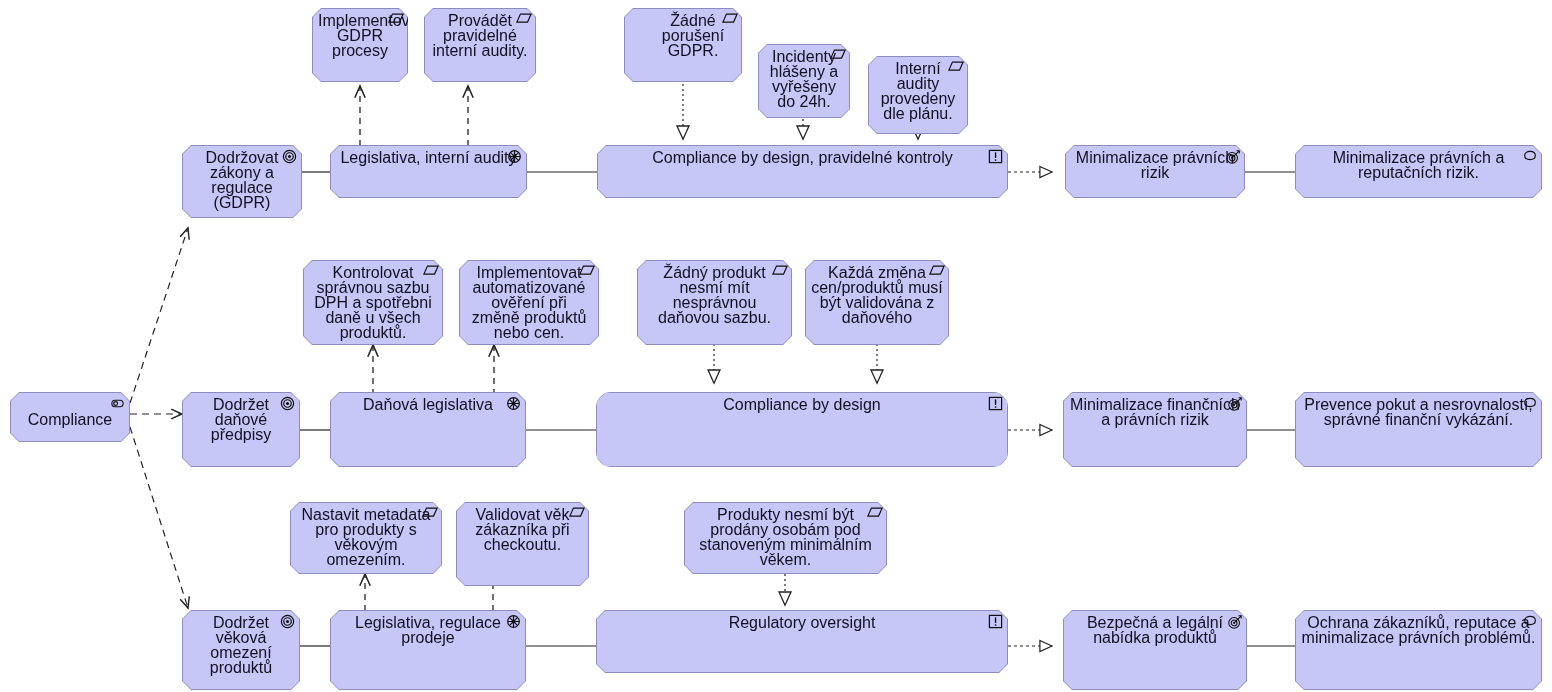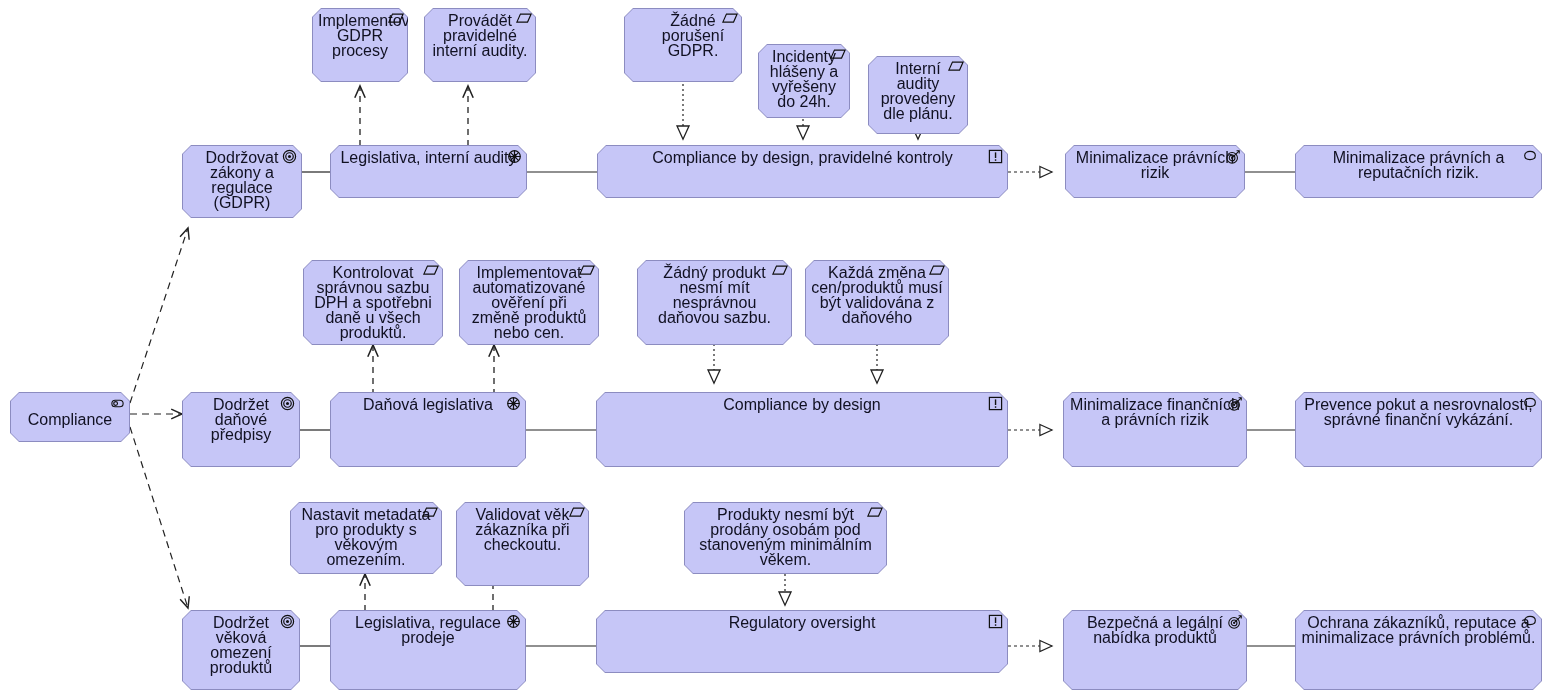--- a/index.html
+++ b/index.html
@@ -255,21 +255,21 @@
     <span class="ico">
       <svg viewBox="0 0 16 16" width="15" height="15">
           <circle cx="8" cy="8" r="6.2" fill="none" stroke="#111" stroke-width="1.3"></circle>
           <circle cx="8" cy="8" r="2.1" fill="#111"></circle>
           <path d="M8,1.8 L8,14.2 M1.8,8 L14.2,8 M3.6,3.6 L12.4,12.4 M12.4,3.6 L3.6,12.4" stroke="#111" stroke-width="1.3"></path>
         </svg>
     </span>
     <span class="lbl">Daňová legislativa</span>
   </div>
 
-  <div class="node oct" style="left:596px;top:392px;width:412px;height:75px;">
+  <div class="node oct" style="left:596px;top:392px;width:412px;height:75px;border-radius:15px;">
     <div class="inner"></div>
     <span class="ico">
       <svg viewBox="0 0 16 16" width="15" height="15">
           <rect x="1.5" y="1.5" width="13" height="13" fill="none" stroke="#111" stroke-width="1.3"></rect>
           <rect x="7.3" y="3.6" width="1.5" height="6" fill="#111"></rect>
           <rect x="7.3" y="11" width="1.5" height="1.6" fill="#111"></rect>
         </svg>
     </span>
     <span class="lbl">Compliance by design</span>
   </div>

